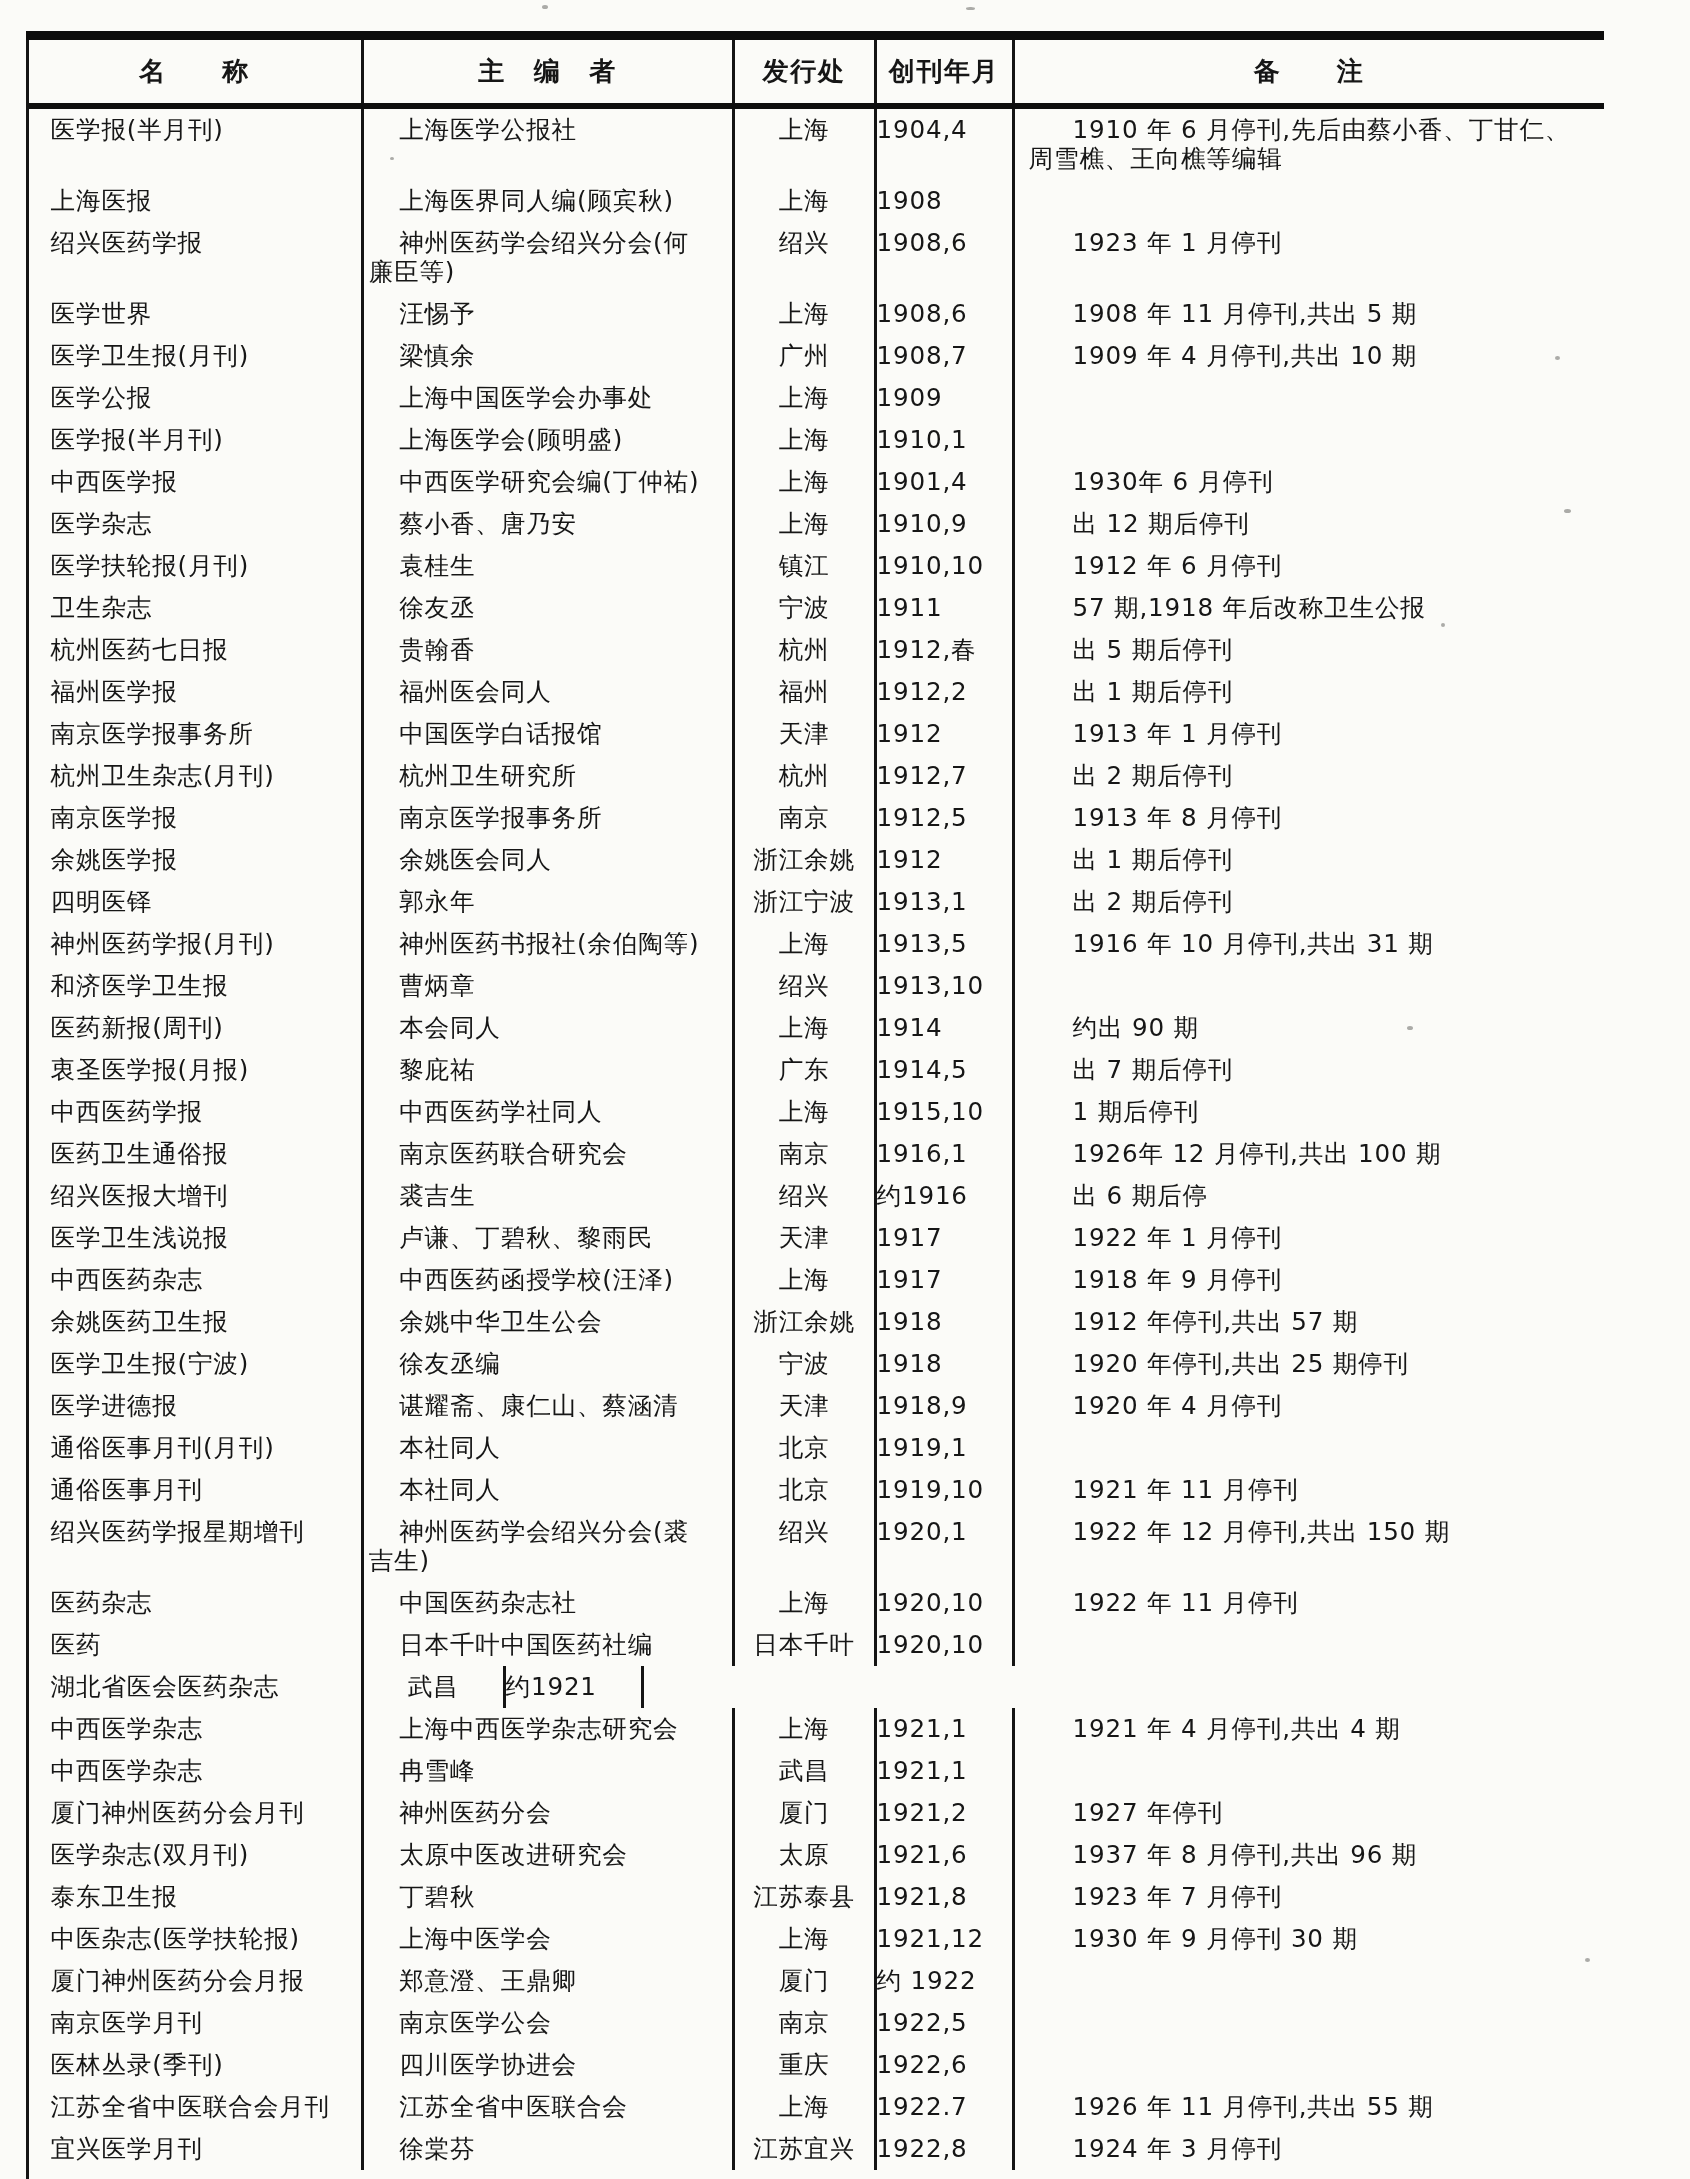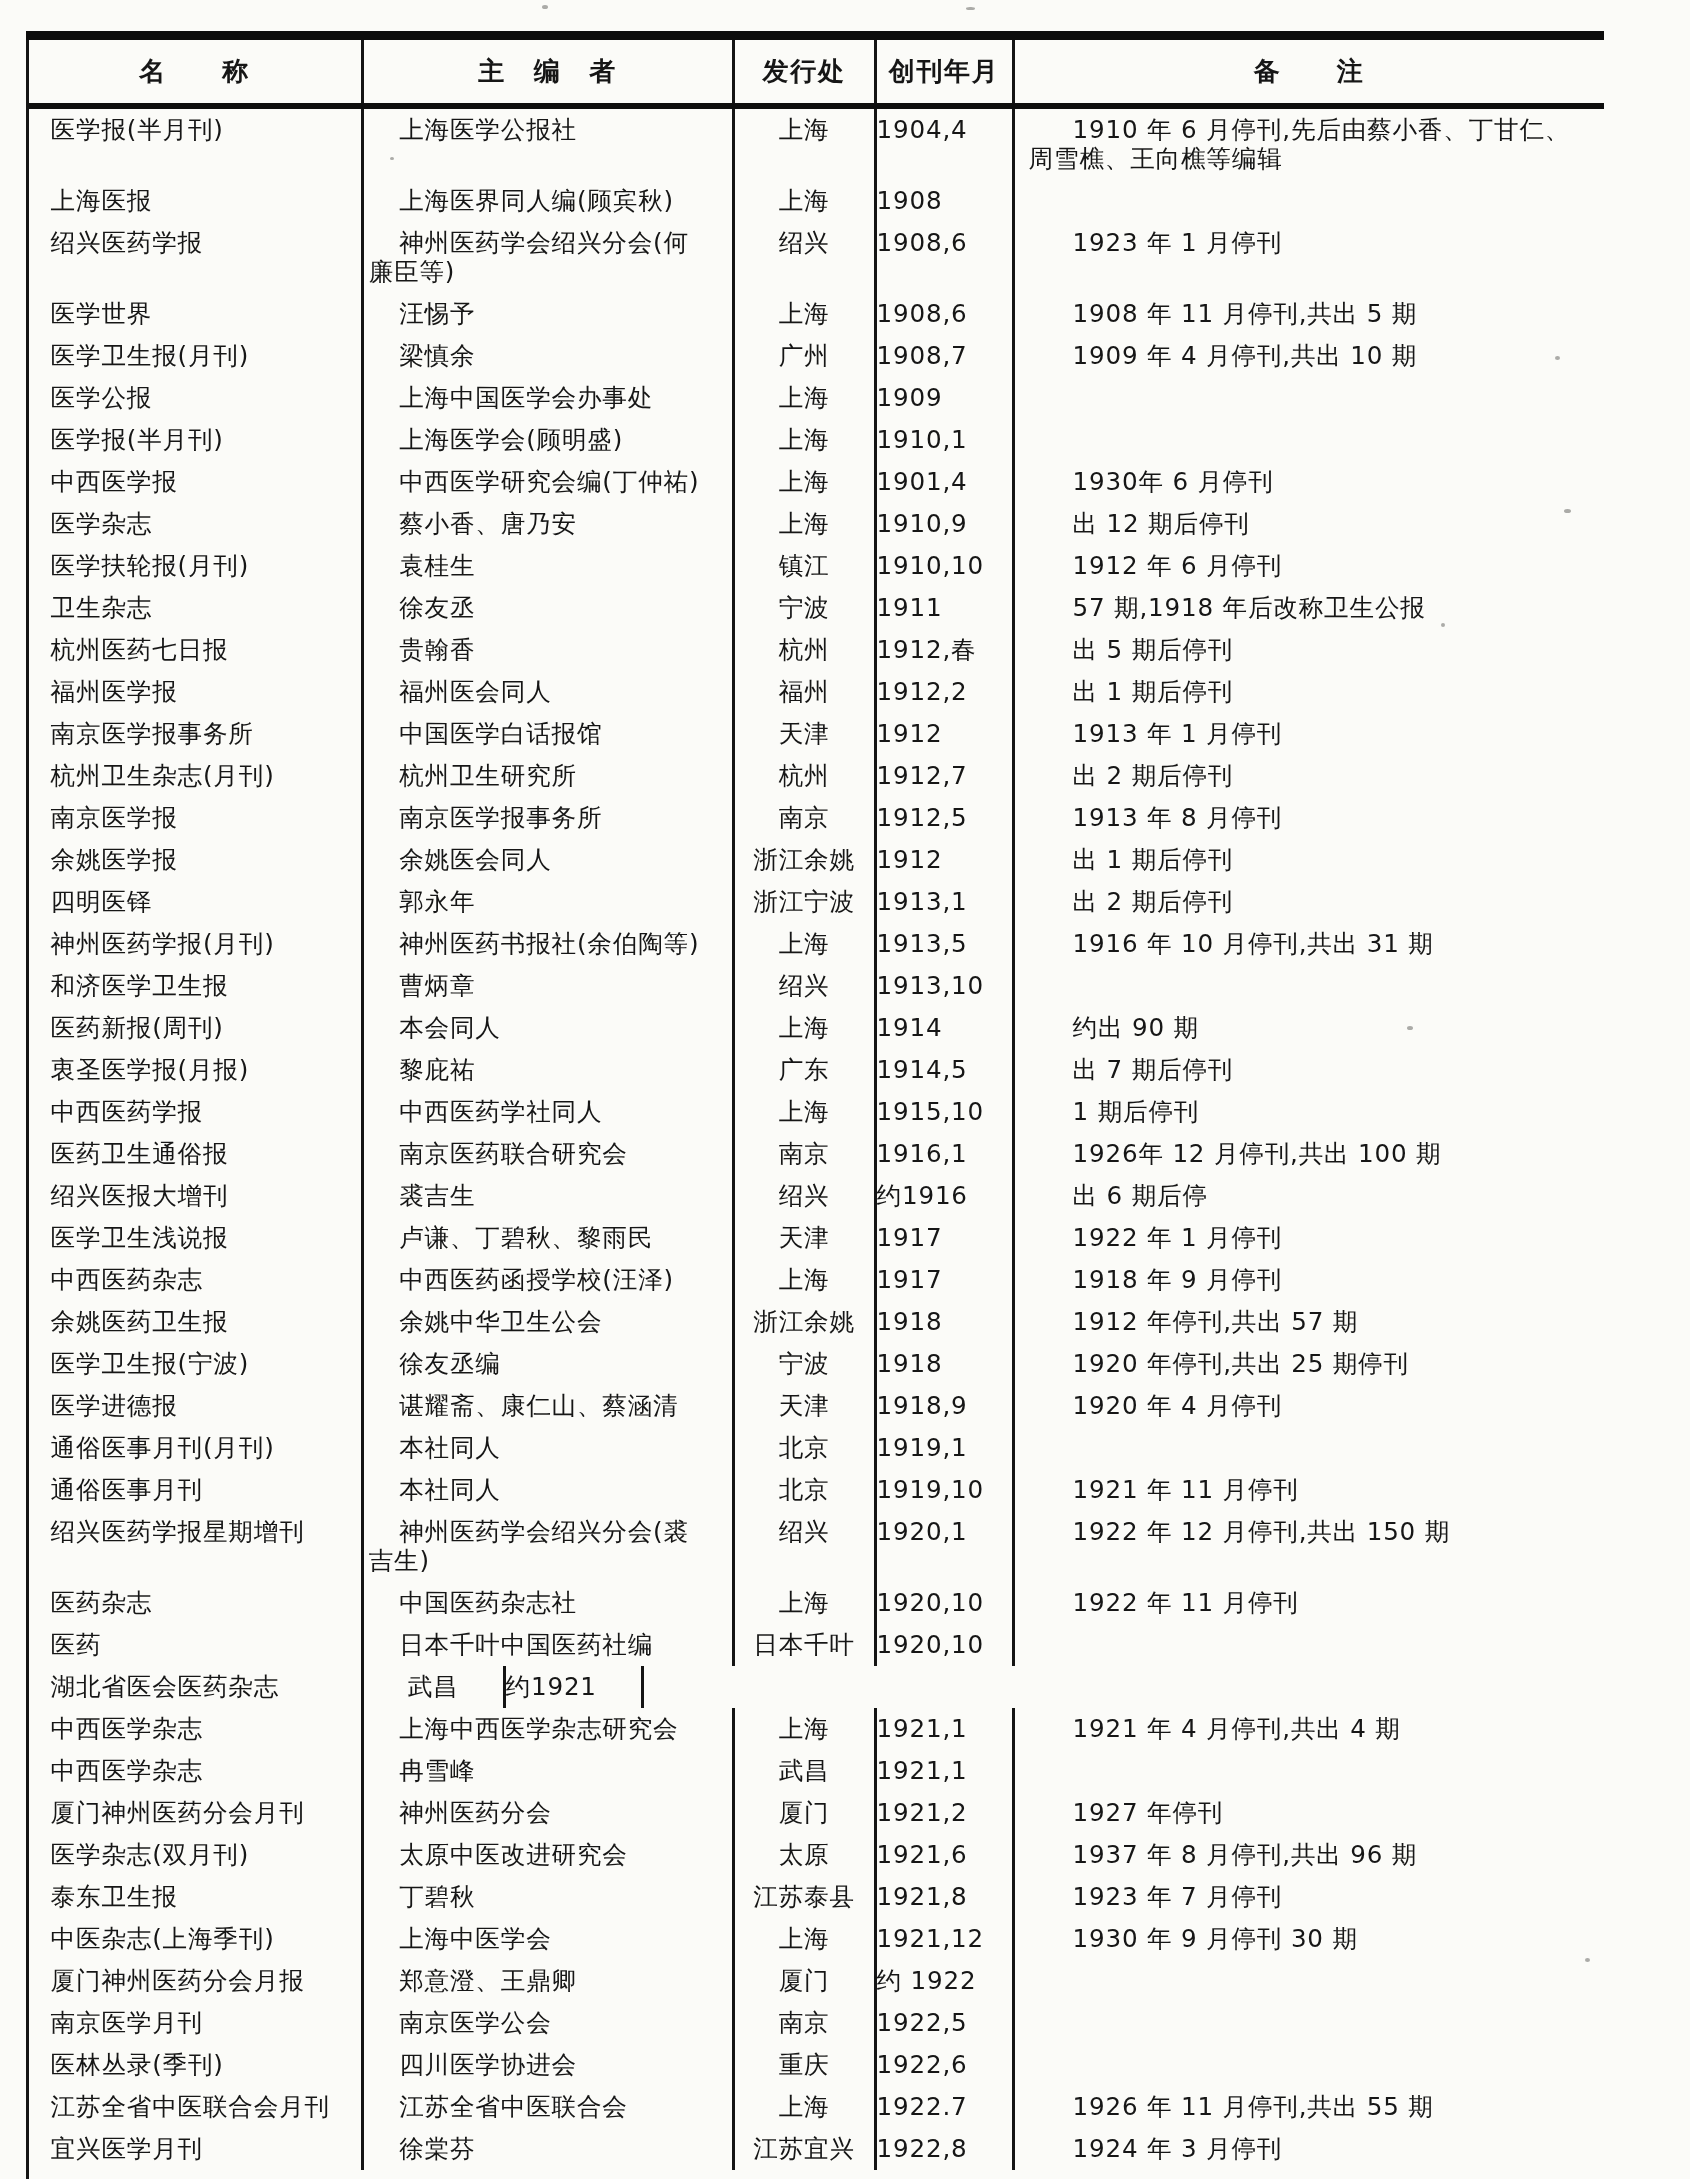--- a/index.html
+++ b/index.html
@@ -433,21 +433,21 @@
 
   <div class="row">
     <div class="cell c0">泰东卫生报</div>
     <div class="cell c1">丁碧秋</div>
     <div class="cell c2">江苏泰县</div>
     <div class="cell c3">1921,8</div>
     <div class="cell c4">1923 年 7 月停刊</div>
   </div>
 
   <div class="row">
-    <div class="cell c0">中医杂志(上海季刊)</div>
+    <div class="cell c0">中医杂志(医学扶轮报)</div>
     <div class="cell c1">上海中医学会</div>
     <div class="cell c2">上海</div>
     <div class="cell c3">1921,12</div>
     <div class="cell c4">1930 年 9 月停刊 30 期</div>
   </div>
 
   <div class="row">
     <div class="cell c0">厦门神州医药分会月报</div>
     <div class="cell c1">郑意澄、王鼎卿</div>
     <div class="cell c2">厦门</div>

